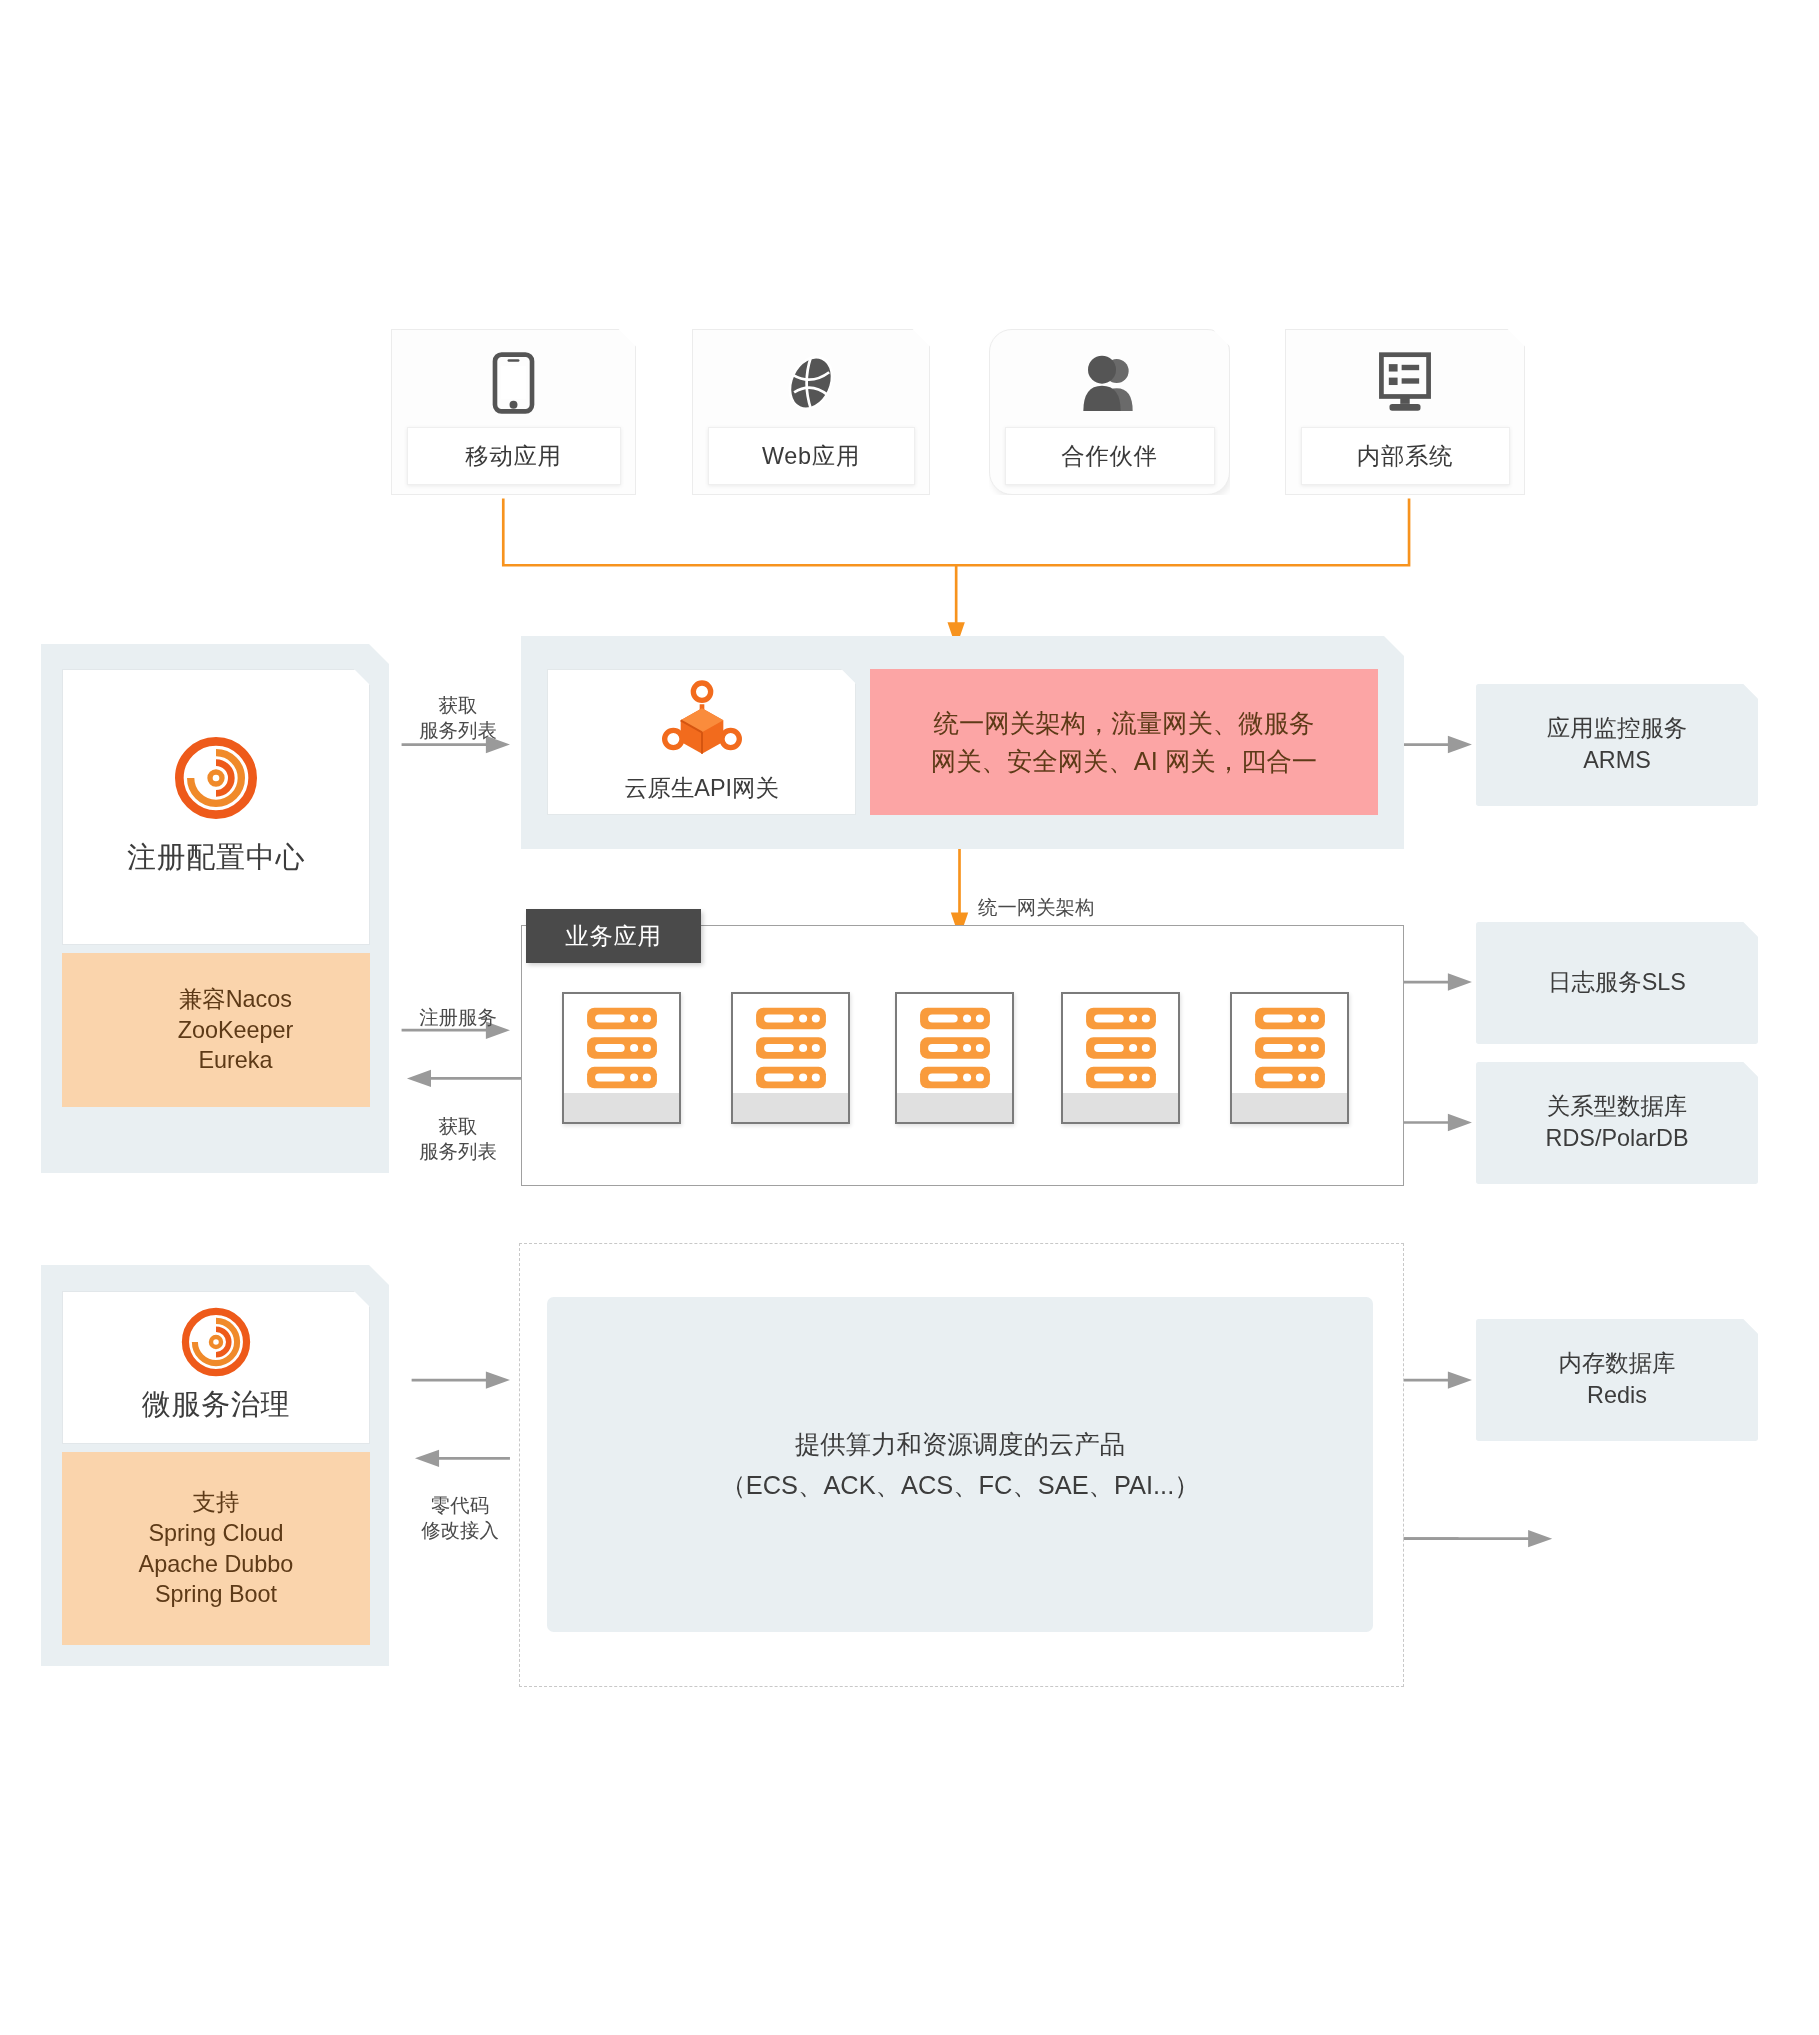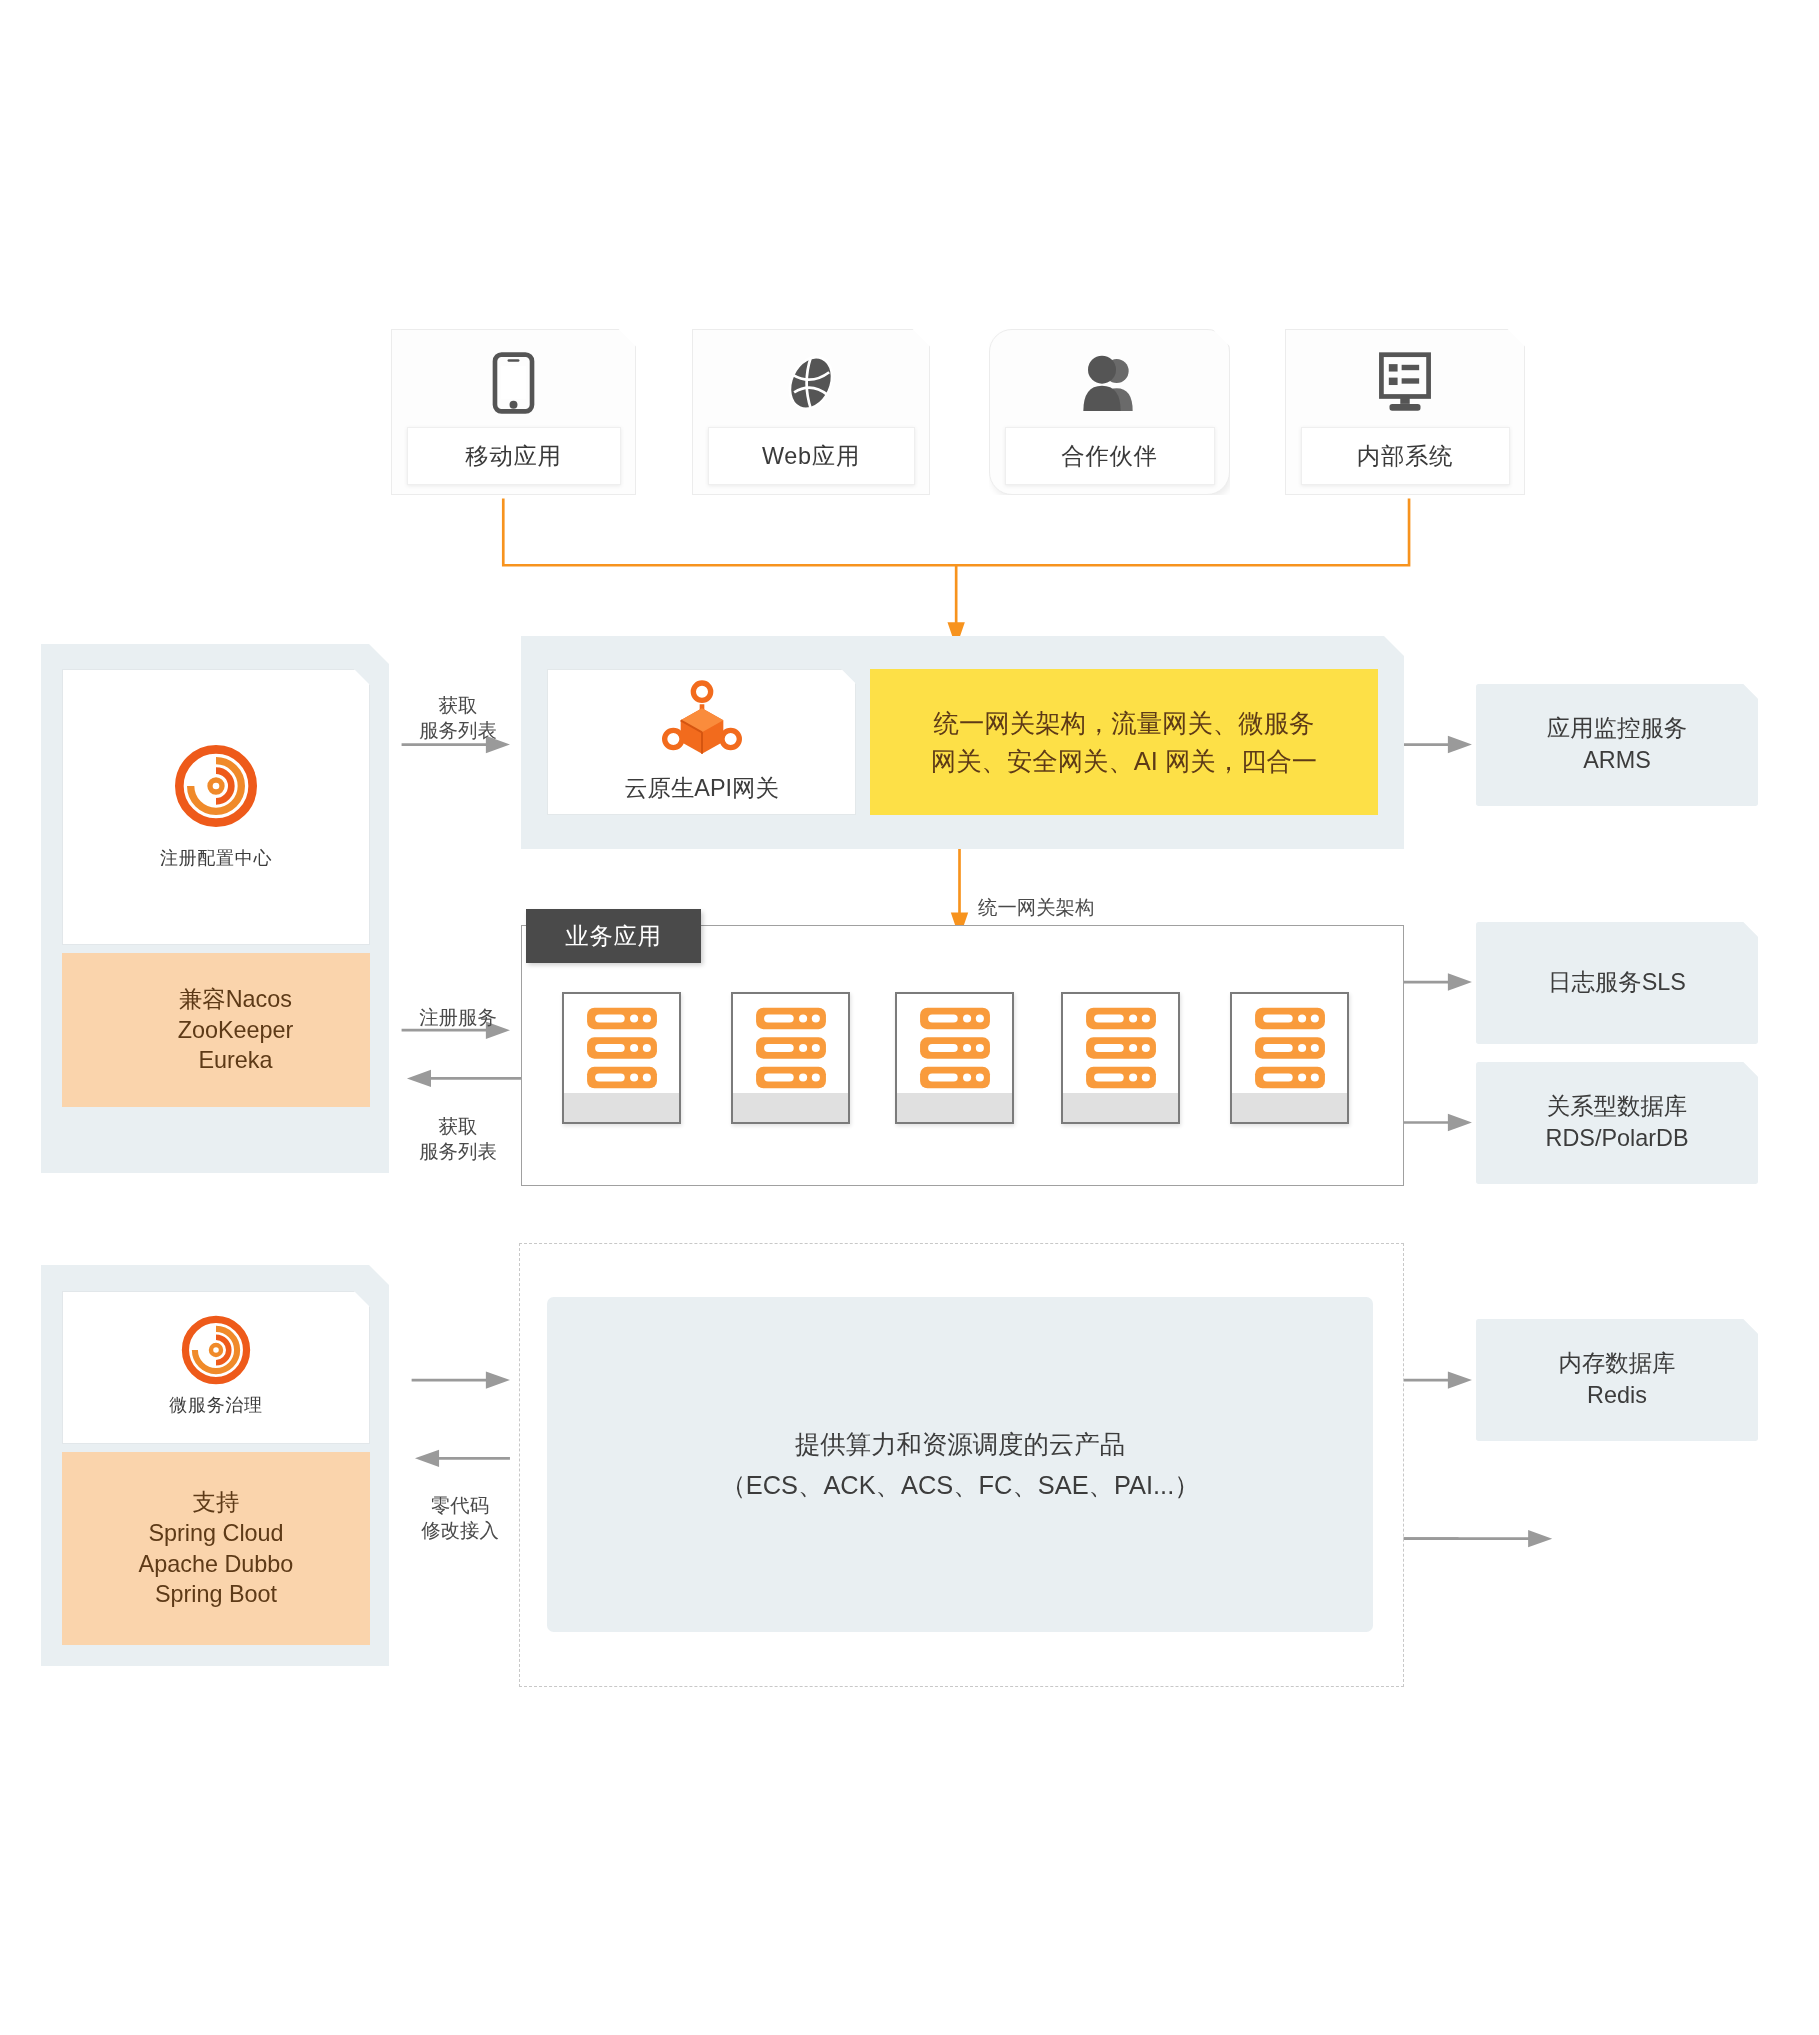--- a/index.html
+++ b/index.html
@@ -32,40 +32,40 @@
   
   .panel{
     background:#e9eff2;
     clip-path:polygon(0 0, calc(100% - 20px) 0, 100% 20px, 100% 100%, 0 100%);
   }
   .panel-white{
     background:#fff;border:0.7px solid #e2e7ea;
     display:flex;flex-direction:column;align-items:center;justify-content:center;
     clip-path:polygon(0 0, calc(100% - 16px) 0, 100% 16px, 100% 100%, 0 100%);
   }
-  .panel-white .ptext{font-size:18px;color:#3c3c3c;margin-top:17.4px;letter-spacing:0.7px;}
+  .panel-white .ptext{font-size:29px;color:#3c3c3c;margin-top:17.4px;letter-spacing:0.7px;}
   .panel-orange{
     background:#fad4ac;
     display:flex;align-items:center;justify-content:center;text-align:center;
     color:#5d3a17;font-size:23.4px;line-height:1.32;
   }
 
   
   .gw-band{
     background:#e9eff2;
     clip-path:polygon(0 0, calc(100% - 20px) 0, 100% 20px, 100% 100%, 0 100%);
   }
   .gw-card{
     background:#fff;border:0.7px solid #e3e8ea;
     display:flex;flex-direction:column;align-items:center;justify-content:center;
     clip-path:polygon(0 0, calc(100% - 14.7px) 0, 100% 14.7px, 100% 100%, 0 100%);
   }
   .gw-card .ptext{font-size:23.4px;color:#3c3c3c;margin-top:14.7px;}
   .gw-orange{
-    background:#fde047;color:#5d3a17;font-size:25.4px;line-height:1.5;
+    background:#fca5a5;color:#5d3a17;font-size:25.4px;line-height:1.5;
     display:flex;align-items:center;justify-content:center;text-align:center;
     padding:0 19px;
   }
 
   
   .biz-box{border:1.3px solid #a0a0a0;background:#fff;}
   .biz-tab{
     background:#4a4a4a;color:#fff;font-size:23.4px;
     display:flex;align-items:center;justify-content:center;
     box-shadow:2px 2.7px 4.7px rgba(0,0,0,.2);letter-spacing:0.7px;

